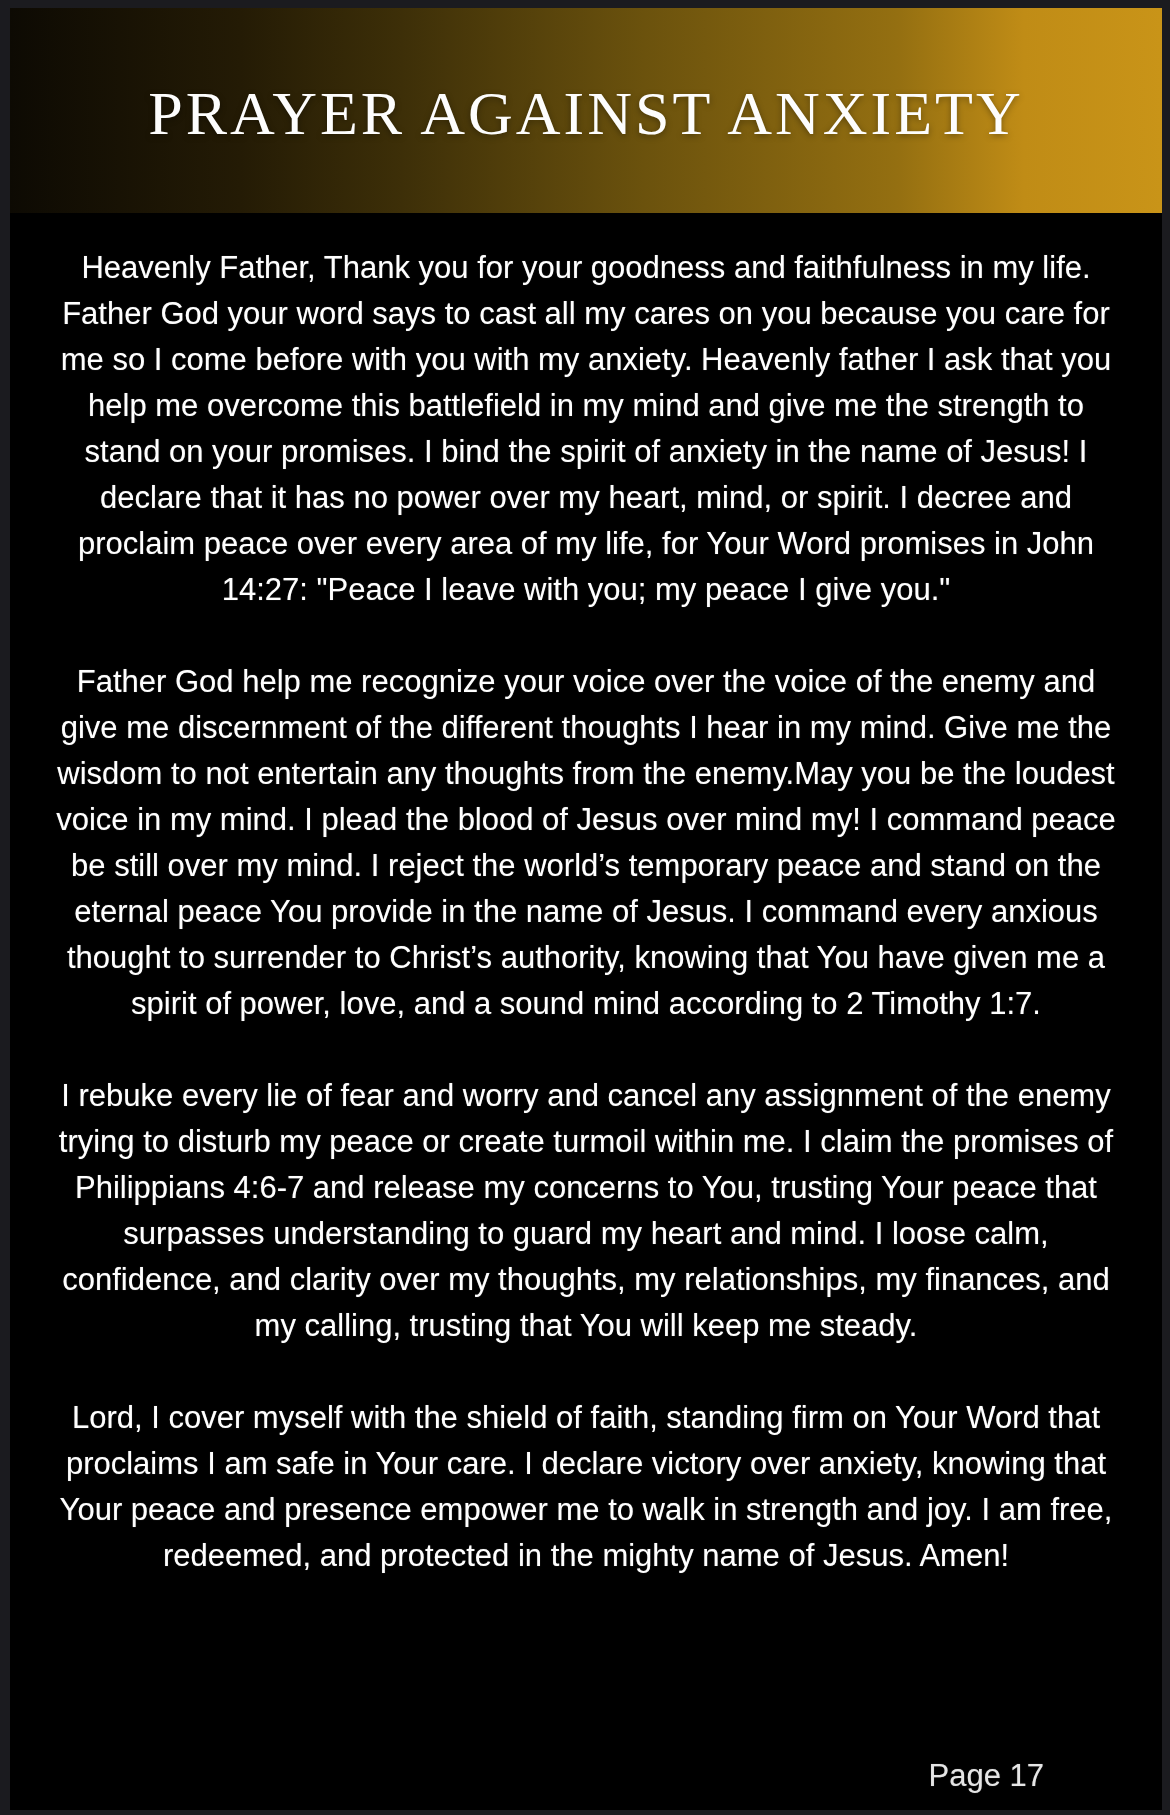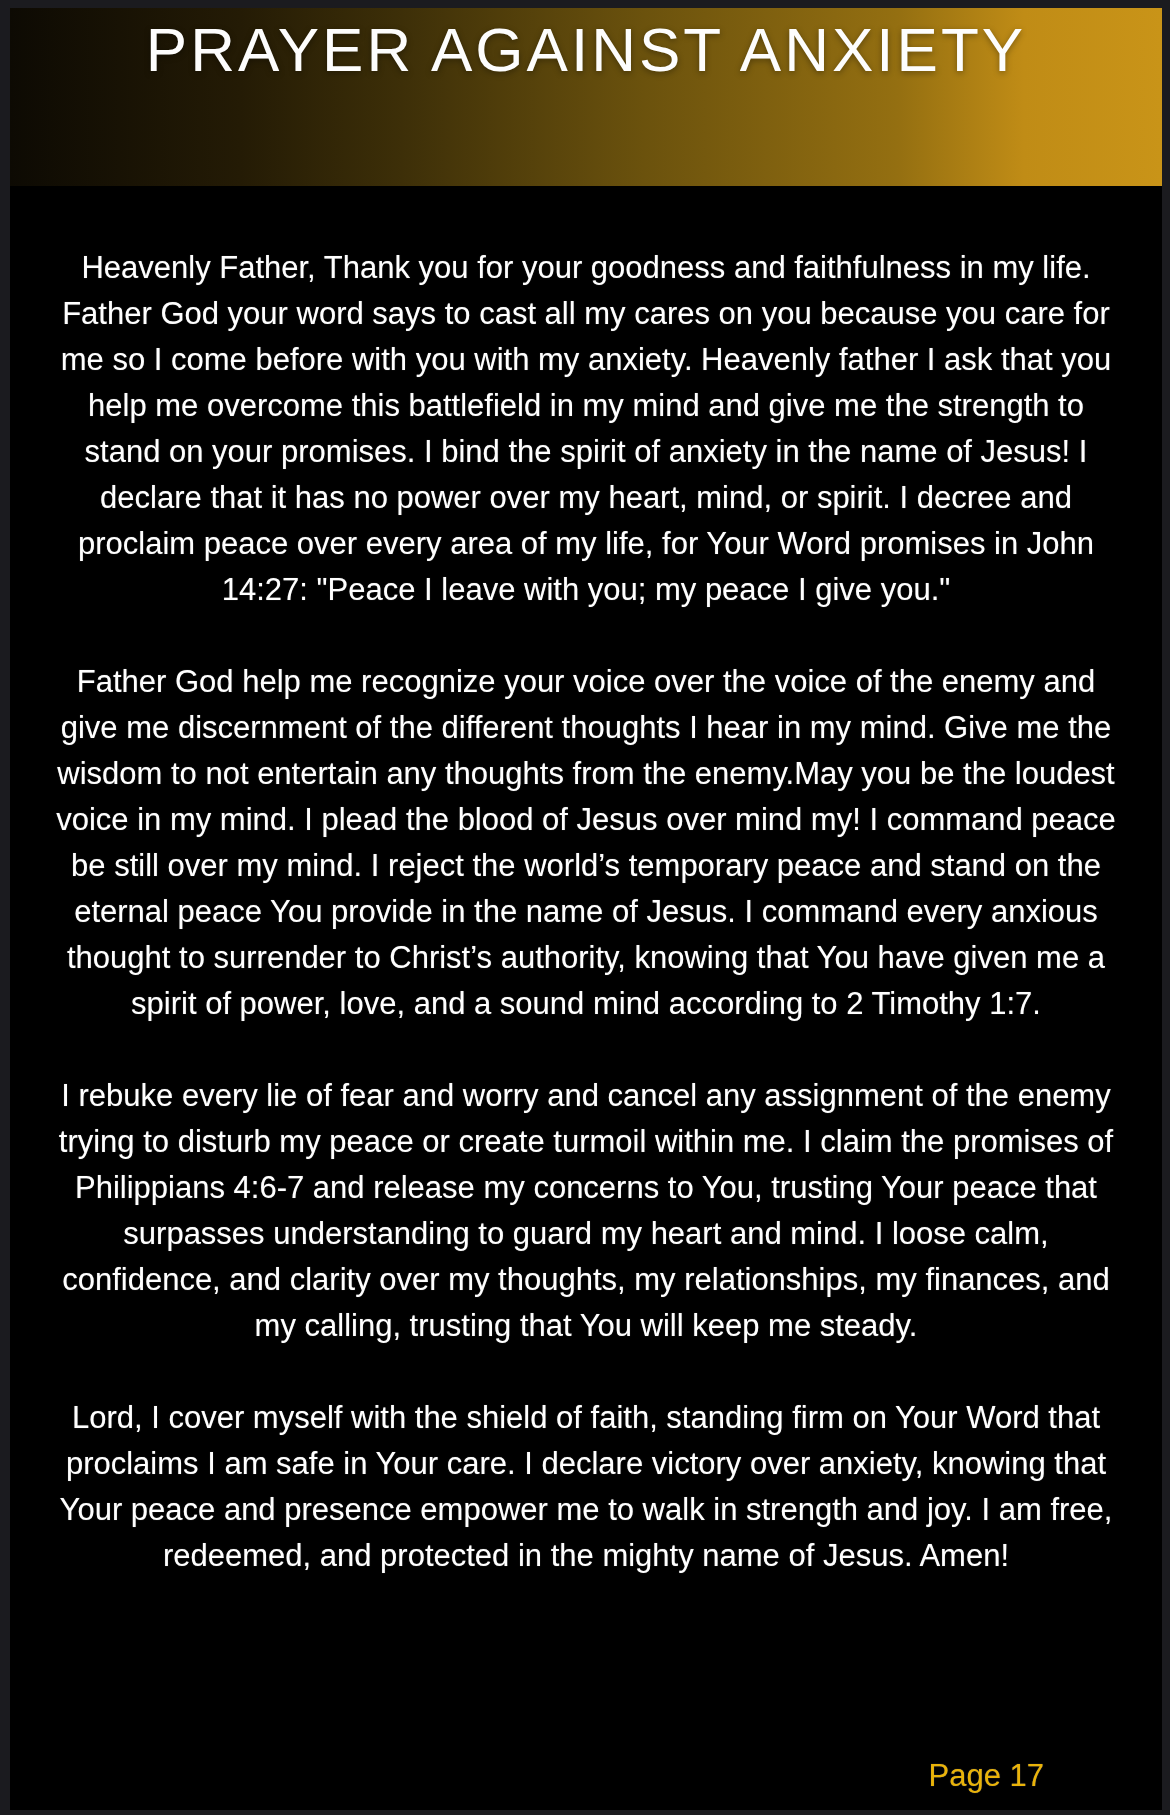--- a/index.html
+++ b/index.html
@@ -21,31 +21,33 @@
     right: 8px;
     bottom: 5px;
     background: #000000;
     overflow: hidden;
   }
   .banner {
     position: absolute;
     left: 0;
     top: 0;
     right: 0;
-    height: 178px;
+    height: 205px;
     background: linear-gradient(90deg,
       #0d0a03 0%,
       #241b05 20%,
       #3d2f08 34%,
       #6b520d 55%,
       #946f11 77%,
       #c08c16 88%,
       #c99418 100%);
     display: flex;
+    align-items: center;
     justify-content: center;
+    font-family: Liberation Serif, serif;
   }
   .banner h1 {
     margin: 0;
     padding-top: 6px;
     font-size: 62px;
     font-weight: 400;
     letter-spacing: 3px;
     color: #fdfdfd;
     text-shadow: 0 2px 6px rgba(0,0,0,0.35);
     white-space: nowrap;
@@ -63,21 +65,21 @@
     line-height: 46px;
     text-shadow: 0 0 1px rgba(255,255,255,0.4);
   }
   .prayer-body p {
     margin: 0 0 46px 0;
   }
   .page-number {
     position: absolute;
     right: 118px;
     bottom: 16px;
-    color: #eab308;
+    color: #e5e5e5;
     font-size: 31px;
     line-height: 36px;
     text-shadow: 0 0 1px rgba(255,255,255,0.4);
   }
 </style>
 </head>
 <body>
 
 <div class="page">
 

